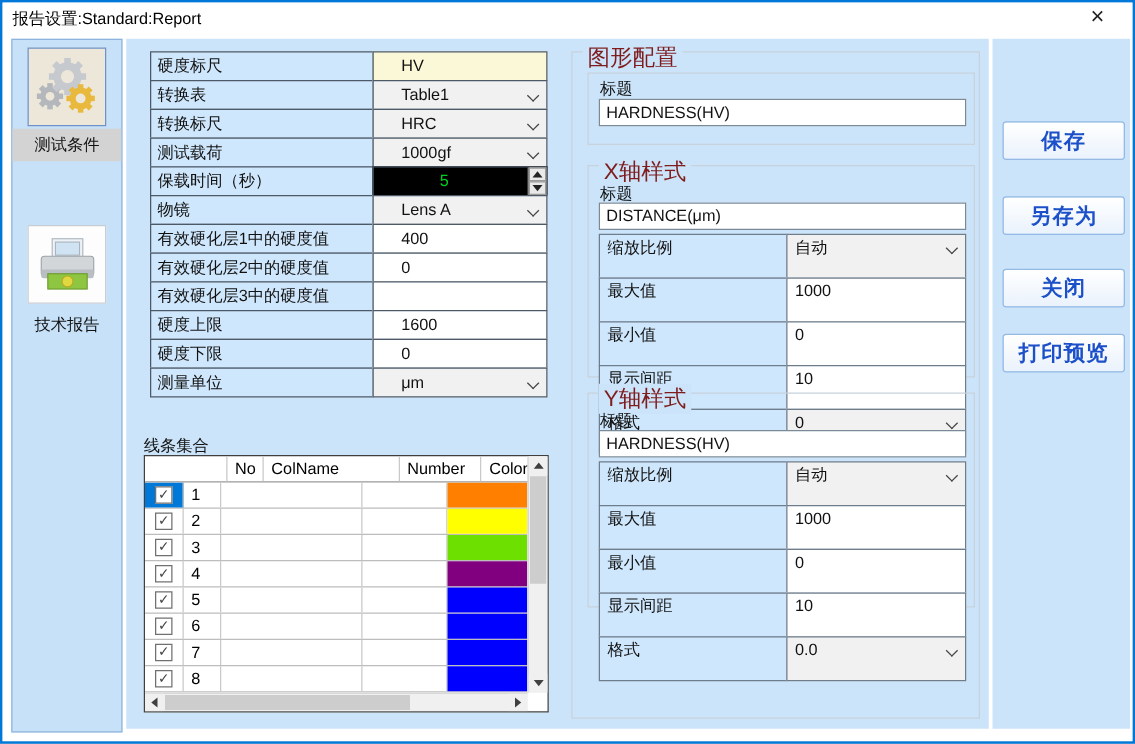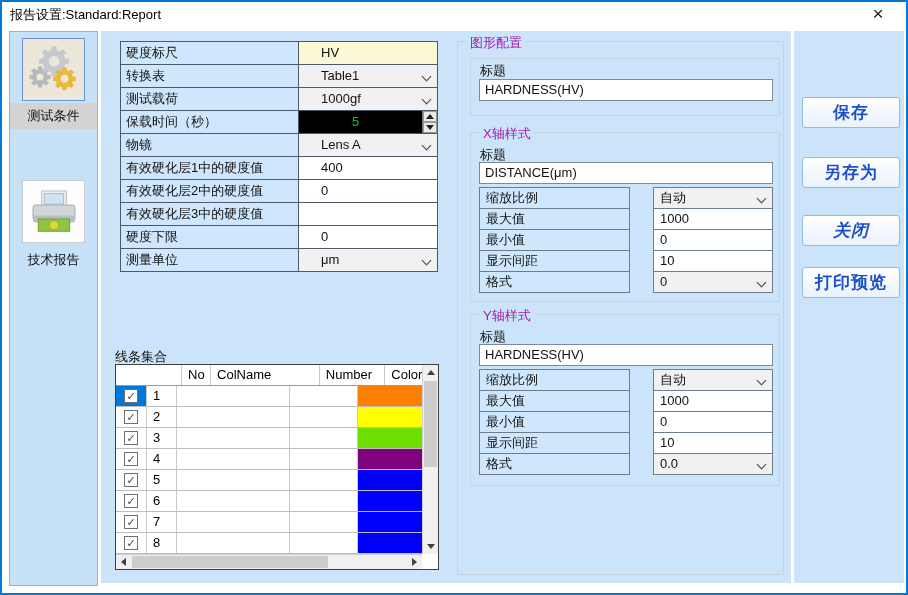--- a/index.html
+++ b/index.html
@@ -68,45 +68,45 @@
   .sarrow { position:absolute; background:#f0f0f0; display:flex; align-items:center; justify-content:center; }
   .vthumb { position:absolute; left:1px; right:1px; top:16px; height:86px; background:#cdcdcd; }
   .hthumb { position:absolute; top:1px; bottom:1px; left:16px; width:196px; background:#cdcdcd; }
   .t-up{width:0;height:0;border-left:4px solid transparent;border-right:4px solid transparent;border-bottom:5px solid #404040;}
   .t-dn{width:0;height:0;border-left:4px solid transparent;border-right:4px solid transparent;border-top:5px solid #404040;}
   .t-lf{width:0;height:0;border-top:4px solid transparent;border-bottom:4px solid transparent;border-right:5px solid #404040;}
   .t-rt{width:0;height:0;border-top:4px solid transparent;border-bottom:4px solid transparent;border-left:5px solid #404040;}
   
   .groupbox { position:absolute; border:1px solid #c8d2dc; }
   .gcap { position:absolute; top:-8px; left:8px; background:#cbe4fa; padding:0 4px;
-          font-size:13px; color:#a21caf; white-space:nowrap; }
+          font-size:18px; color:#7f1d1d; white-space:nowrap; }
   .gc-outer { left:356px; top:10px; width:327px; height:534px; }
   .sub { position:absolute; left:12px; width:310px; border:1px solid #c8d2dc; }
   .sub-title { top:16px; height:58px; }
   .sub-x { top:90px; height:170px; }
   .sub-y { top:272px; height:172px; }
   .sublabel { position:absolute; left:9px; top:3px; font-size:13px; color:#111; }
   .subinput { position:absolute; left:8px; top:20px; width:294px; height:22px; background:#fff;
               border:1px solid #7a8a99; font-size:13px; line-height:20px; padding-left:5px; color:#111; }
   .axhead { position:absolute; left:9px; top:13px; font-size:13px; color:#111; }
   .axinput { position:absolute; left:8px; top:29px; width:294px; height:22px; background:#fff;
              border:1px solid #7a8a99; font-size:13px; line-height:20px; padding-left:5px; color:#111; }
   .axrows { position:absolute; left:8px; top:55px; width:294px; }
-  .arow { display:flex; height:22px; margin-top:-1px;gap:24px; }
+  .arow { display:flex; height:36px; margin-top:-1px; }
   .al { width:151px; border:1px solid #6e7d8c; background:#cfe7fc; font-size:13px;
         line-height:20px; padding-left:6px; color:#111; }
   .av { flex:1; margin-left:-1px; border:1px solid #6e7d8c; background:#fff; font-size:13px;
         line-height:20px; padding-left:6px; position:relative; color:#111; }
   .av.dd { background:#f1f1f1; } .av .chev{ top:7px; }
   
   .act { position:absolute; left:8px; width:98px; height:31px; border:1px solid #94b9e4;
          border-radius:3px; background:linear-gradient(#ffffff,#eaf2fc); color:#1c50c8;
          font-weight:bold; font-size:17px; font-family:inherit; cursor:pointer; letter-spacing:1px; }
   .act:nth-of-type(1){ top:66px; } .act:nth-of-type(2){ top:126px; }
-  .act:nth-of-type(3){ top:184px;font-style:italic; } .act:nth-of-type(4){ top:236px; }
+  .act:nth-of-type(3){ top:184px; } .act:nth-of-type(4){ top:236px; }
 </style>
 </head>
 <body>
 
 <div class="window">
   <div class="titlebar">
     <div class="title">报告设置:Standard:Report</div>
     <div class="close">×</div>
   </div>
 
@@ -182,20 +182,24 @@
       <div class="formgrid" id="form-rows">
           <div class="frow">
             <div class="fl">硬度标尺</div>
             <div class="fv ro">HV</div>
           </div>
           <div class="frow">
             <div class="fl">转换表</div>
             <div class="fv dd">Table1<div class="chev"></div></div>
           </div>
           <div class="frow">
+            <div class="fl">转换标尺</div>
+            <div class="fv dd">HRC<div class="chev"></div></div>
+          </div>
+          <div class="frow">
             <div class="fl">测试载荷</div>
             <div class="fv dd">1000gf<div class="chev"></div></div>
           </div>
           <div class="frow">
             <div class="fl">保载时间（秒）</div>
             <div class="fv spinf">
               <div class="spinval">5</div>
               <div class="spinbtns">
                 <div class="spb">
                   <div class="tri-up"></div>
@@ -216,20 +220,24 @@
           </div>
           <div class="frow">
             <div class="fl">有效硬化层2中的硬度值</div>
             <div class="fv txt">0</div>
           </div>
           <div class="frow">
             <div class="fl">有效硬化层3中的硬度值</div>
             <div class="fv txt"></div>
           </div>
           <div class="frow">
+            <div class="fl">硬度上限</div>
+            <div class="fv txt">1600</div>
+          </div>
+          <div class="frow">
             <div class="fl">硬度下限</div>
             <div class="fv txt">0</div>
           </div>
           <div class="frow">
             <div class="fl">测量单位</div>
             <div class="fv dd">μm<div class="chev"></div></div>
           </div>
         </div>
 
       <div class="lines-label">线条集合</div>

